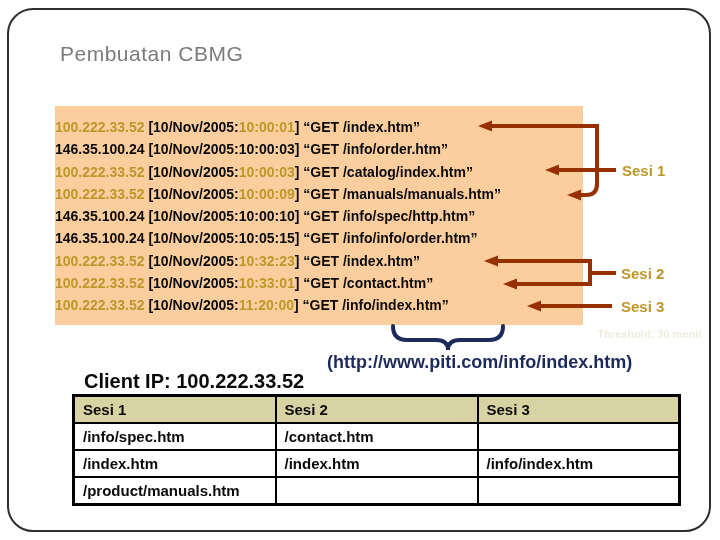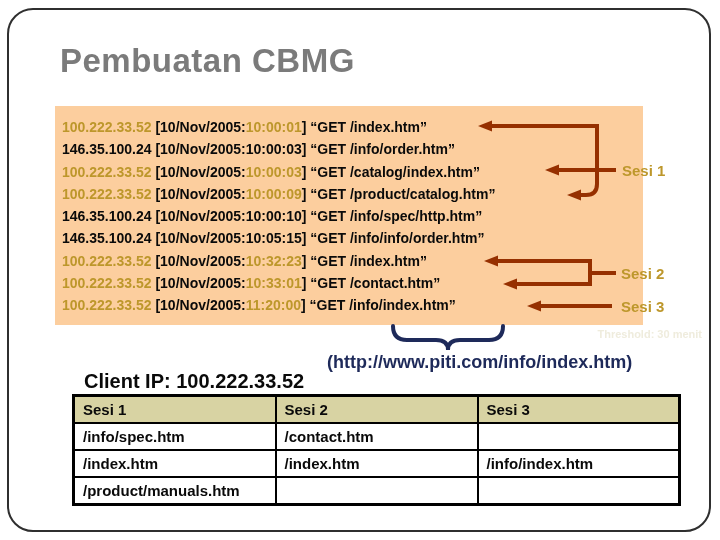--- a/index.html
+++ b/index.html
@@ -17,26 +17,26 @@
   .stage{
     position:relative;width:720px;height:540px;background:#ffffff;
     font-family:"Liberation Sans", sans-serif;overflow:hidden;
   }
   .slide-frame{
     position:absolute;left:7px;top:8px;width:700px;height:520px;
     border:2px solid var(--border);border-radius:26px;background:#ffffff;
   }
   .title{
     position:absolute;left:60px;top:42px;
-    font-size:33px;font-weight:700;color:var(--titlegray);
+    font-size:21px;font-weight:400;color:var(--titlegray);
     letter-spacing:0.5px;white-space:nowrap;
   }
   .log-block{
-    position:absolute;left:55px;top:106px;width:588px;height:219px;
-    background:var(--orange);padding:10px 0 0 7px;box-sizing:border-box;
+    position:absolute;left:55px;top:106px;width:528px;height:219px;
+    background:var(--orange);padding:10px 0 0 0;box-sizing:border-box;
   }
   .log-line{
     height:22.3px;line-height:22.3px;white-space:nowrap;
     font-size:14px;font-weight:bold;color:var(--ink);
   }
   .log-line .gold{color:var(--gold);}
   .overlay{position:absolute;left:0;top:0;width:720px;height:540px;pointer-events:none;}
   .arrow-path{stroke:var(--darkred);stroke-width:4;fill:none;}
   .arrow-head{fill:var(--darkred);stroke:none;}
   .brace-path{stroke:var(--navy);stroke-width:4;fill:none;stroke-linecap:round;}
@@ -78,21 +78,21 @@
 
   <div class="slide-frame"></div>
 
   <div class="title">Pembuatan CBMG</div>
 
   <div class="log-block">
     <div>
         <div class="log-line"><span class="gold">100.222.33.52 </span><span>[10/Nov/2005:</span><span class="gold">10:00:01</span><span>] “GET /index.htm”</span></div>
         <div class="log-line"><span>146.35.100.24 </span><span>[10/Nov/2005:</span><span>10:00:03</span><span>] “GET /info/order.htm”</span></div>
         <div class="log-line"><span class="gold">100.222.33.52 </span><span>[10/Nov/2005:</span><span class="gold">10:00:03</span><span>] “GET /catalog/index.htm”</span></div>
-        <div class="log-line"><span class="gold">100.222.33.52 </span><span>[10/Nov/2005:</span><span class="gold">10:00:09</span><span>] “GET /product/catalog.htm”</span></div>
+        <div class="log-line"><span class="gold">100.222.33.52 </span><span>[10/Nov/2005:</span><span class="gold">10:00:09</span><span>] “GET /manuals/manuals.htm”</span></div>
         <div class="log-line"><span>146.35.100.24 </span><span>[10/Nov/2005:</span><span>10:00:10</span><span>] “GET /info/spec/http.htm”</span></div>
         <div class="log-line"><span>146.35.100.24 </span><span>[10/Nov/2005:</span><span>10:05:15</span><span>] “GET /info/info/order.htm”</span></div>
         <div class="log-line"><span class="gold">100.222.33.52 </span><span>[10/Nov/2005:</span><span class="gold">10:32:23</span><span>] “GET /index.htm”</span></div>
         <div class="log-line"><span class="gold">100.222.33.52 </span><span>[10/Nov/2005:</span><span class="gold">10:33:01</span><span>] “GET /contact.htm”</span></div>
         <div class="log-line"><span class="gold">100.222.33.52 </span><span>[10/Nov/2005:</span><span class="gold">11:20:00</span><span>] “GET /info/index.htm”</span></div>
       </div>
   </div>
 
   <svg class="overlay" viewBox="0 0 720 540">
 

